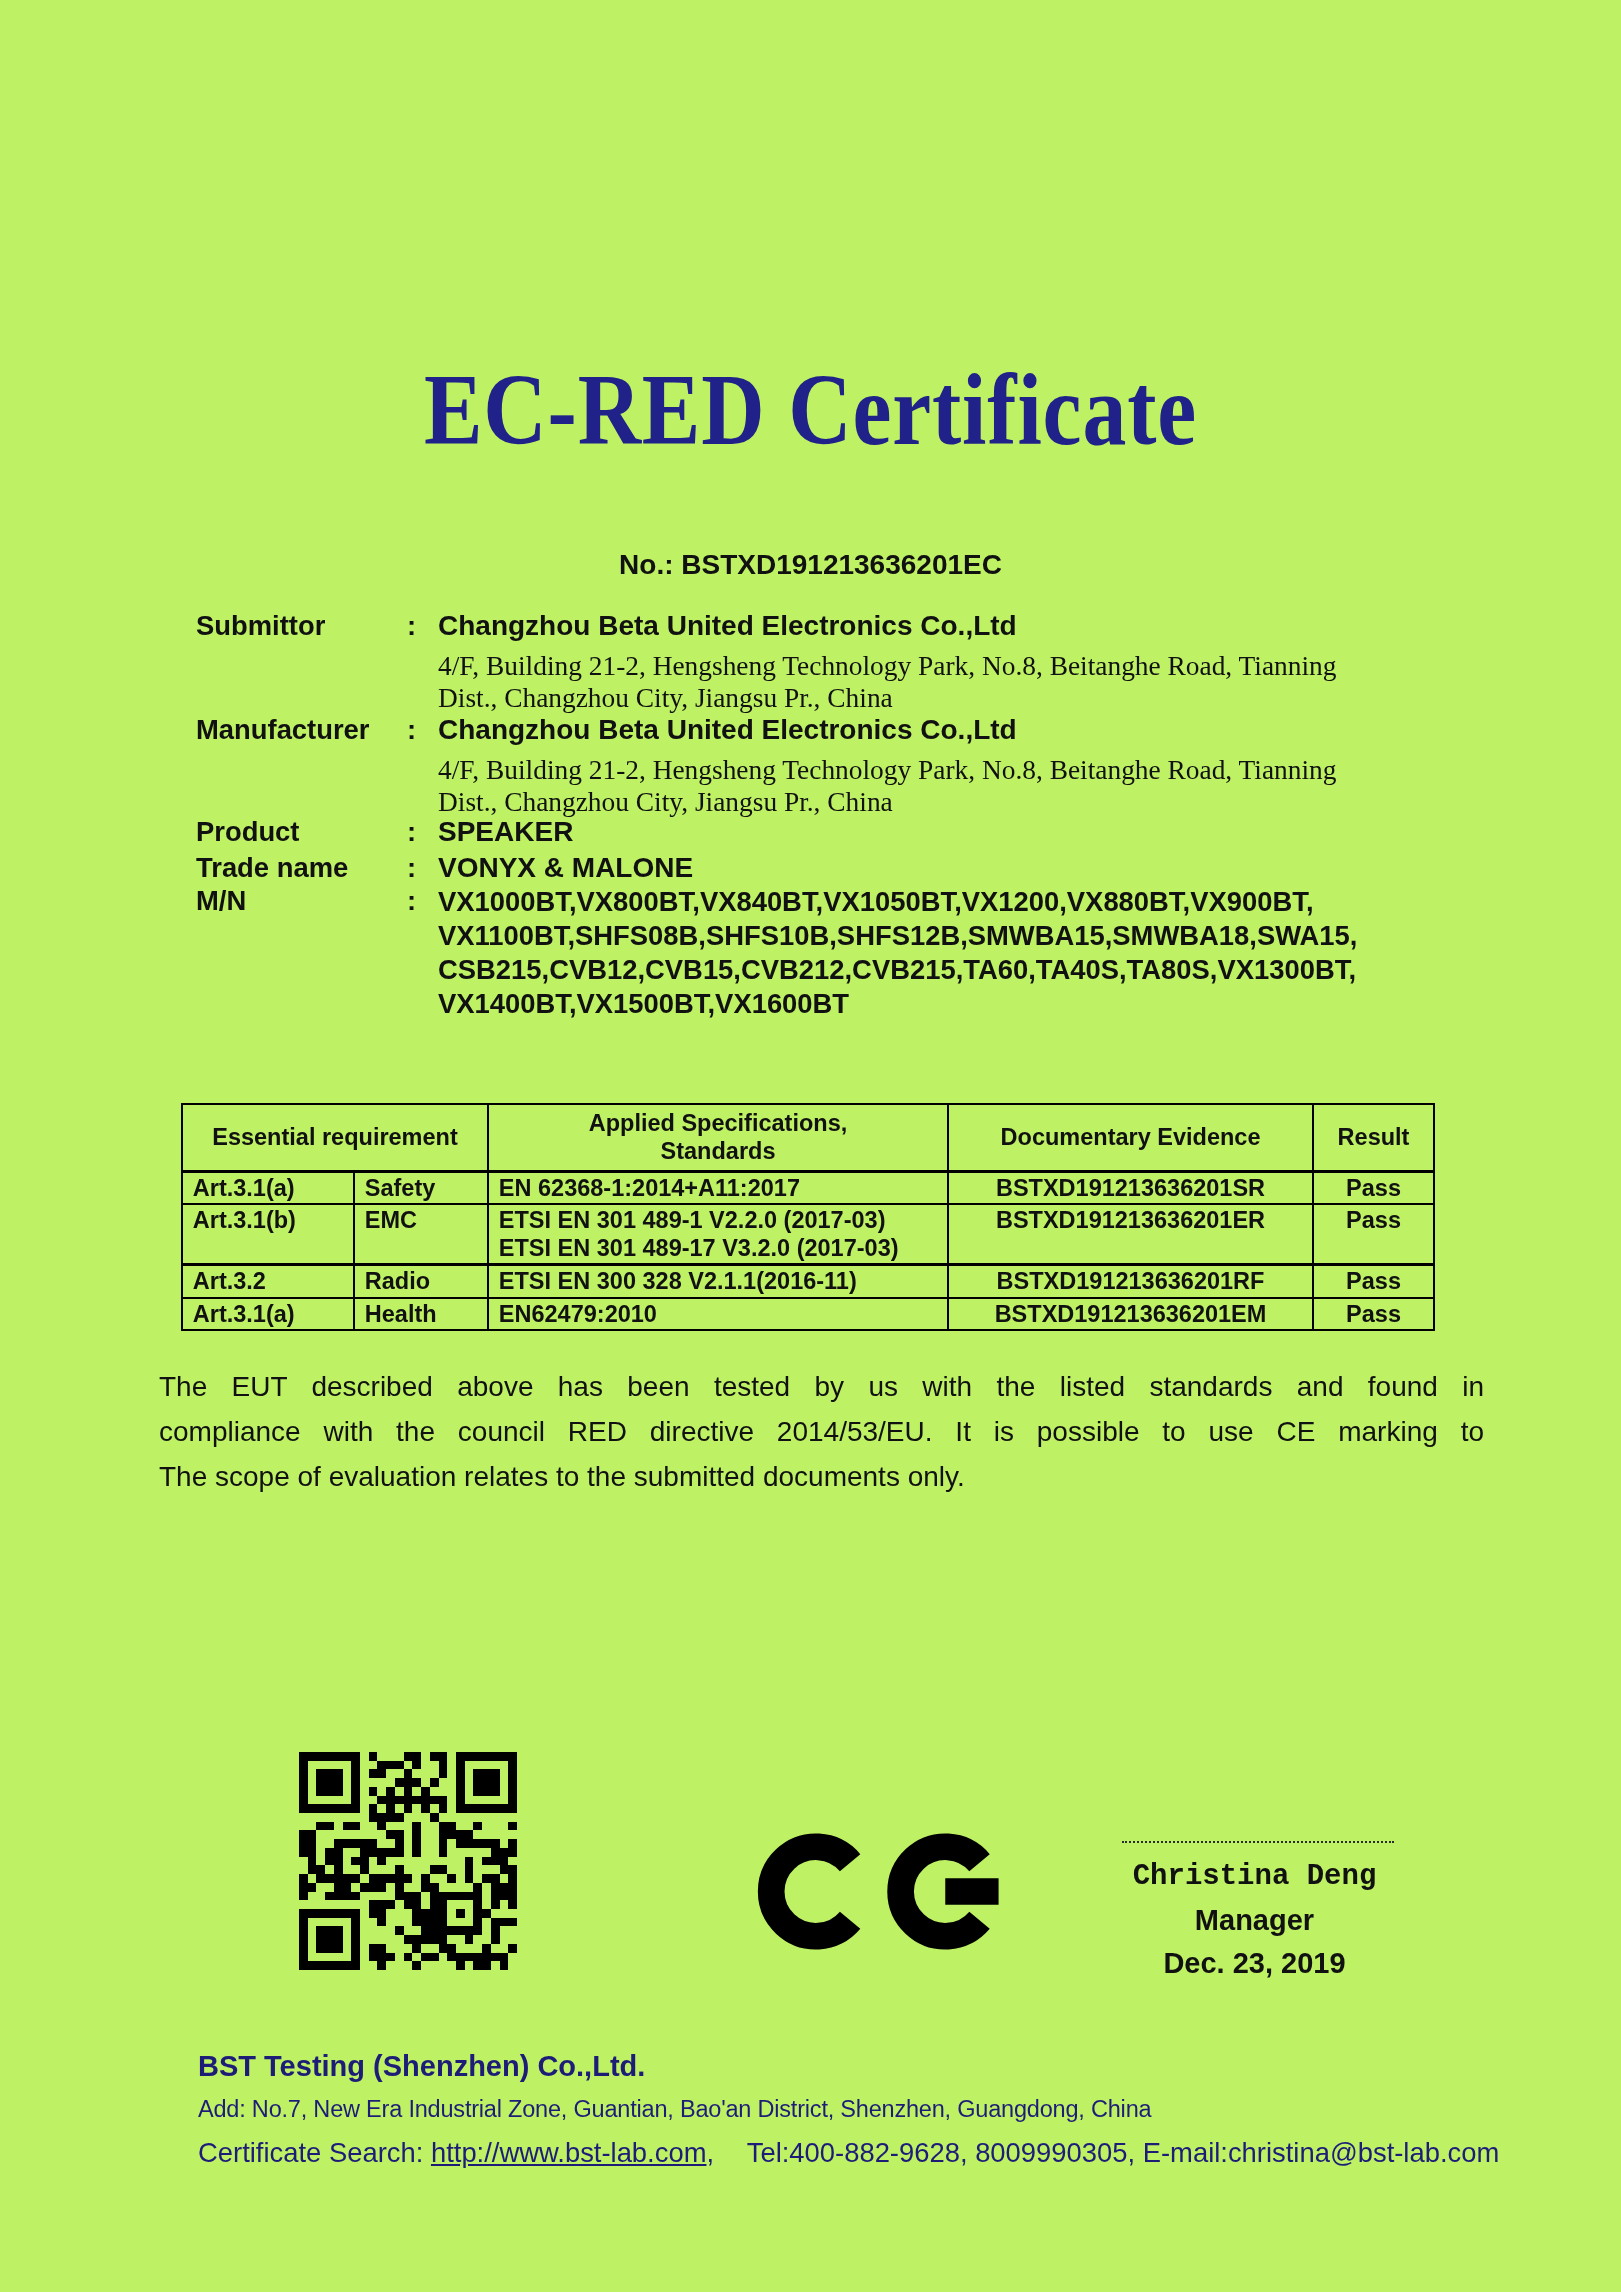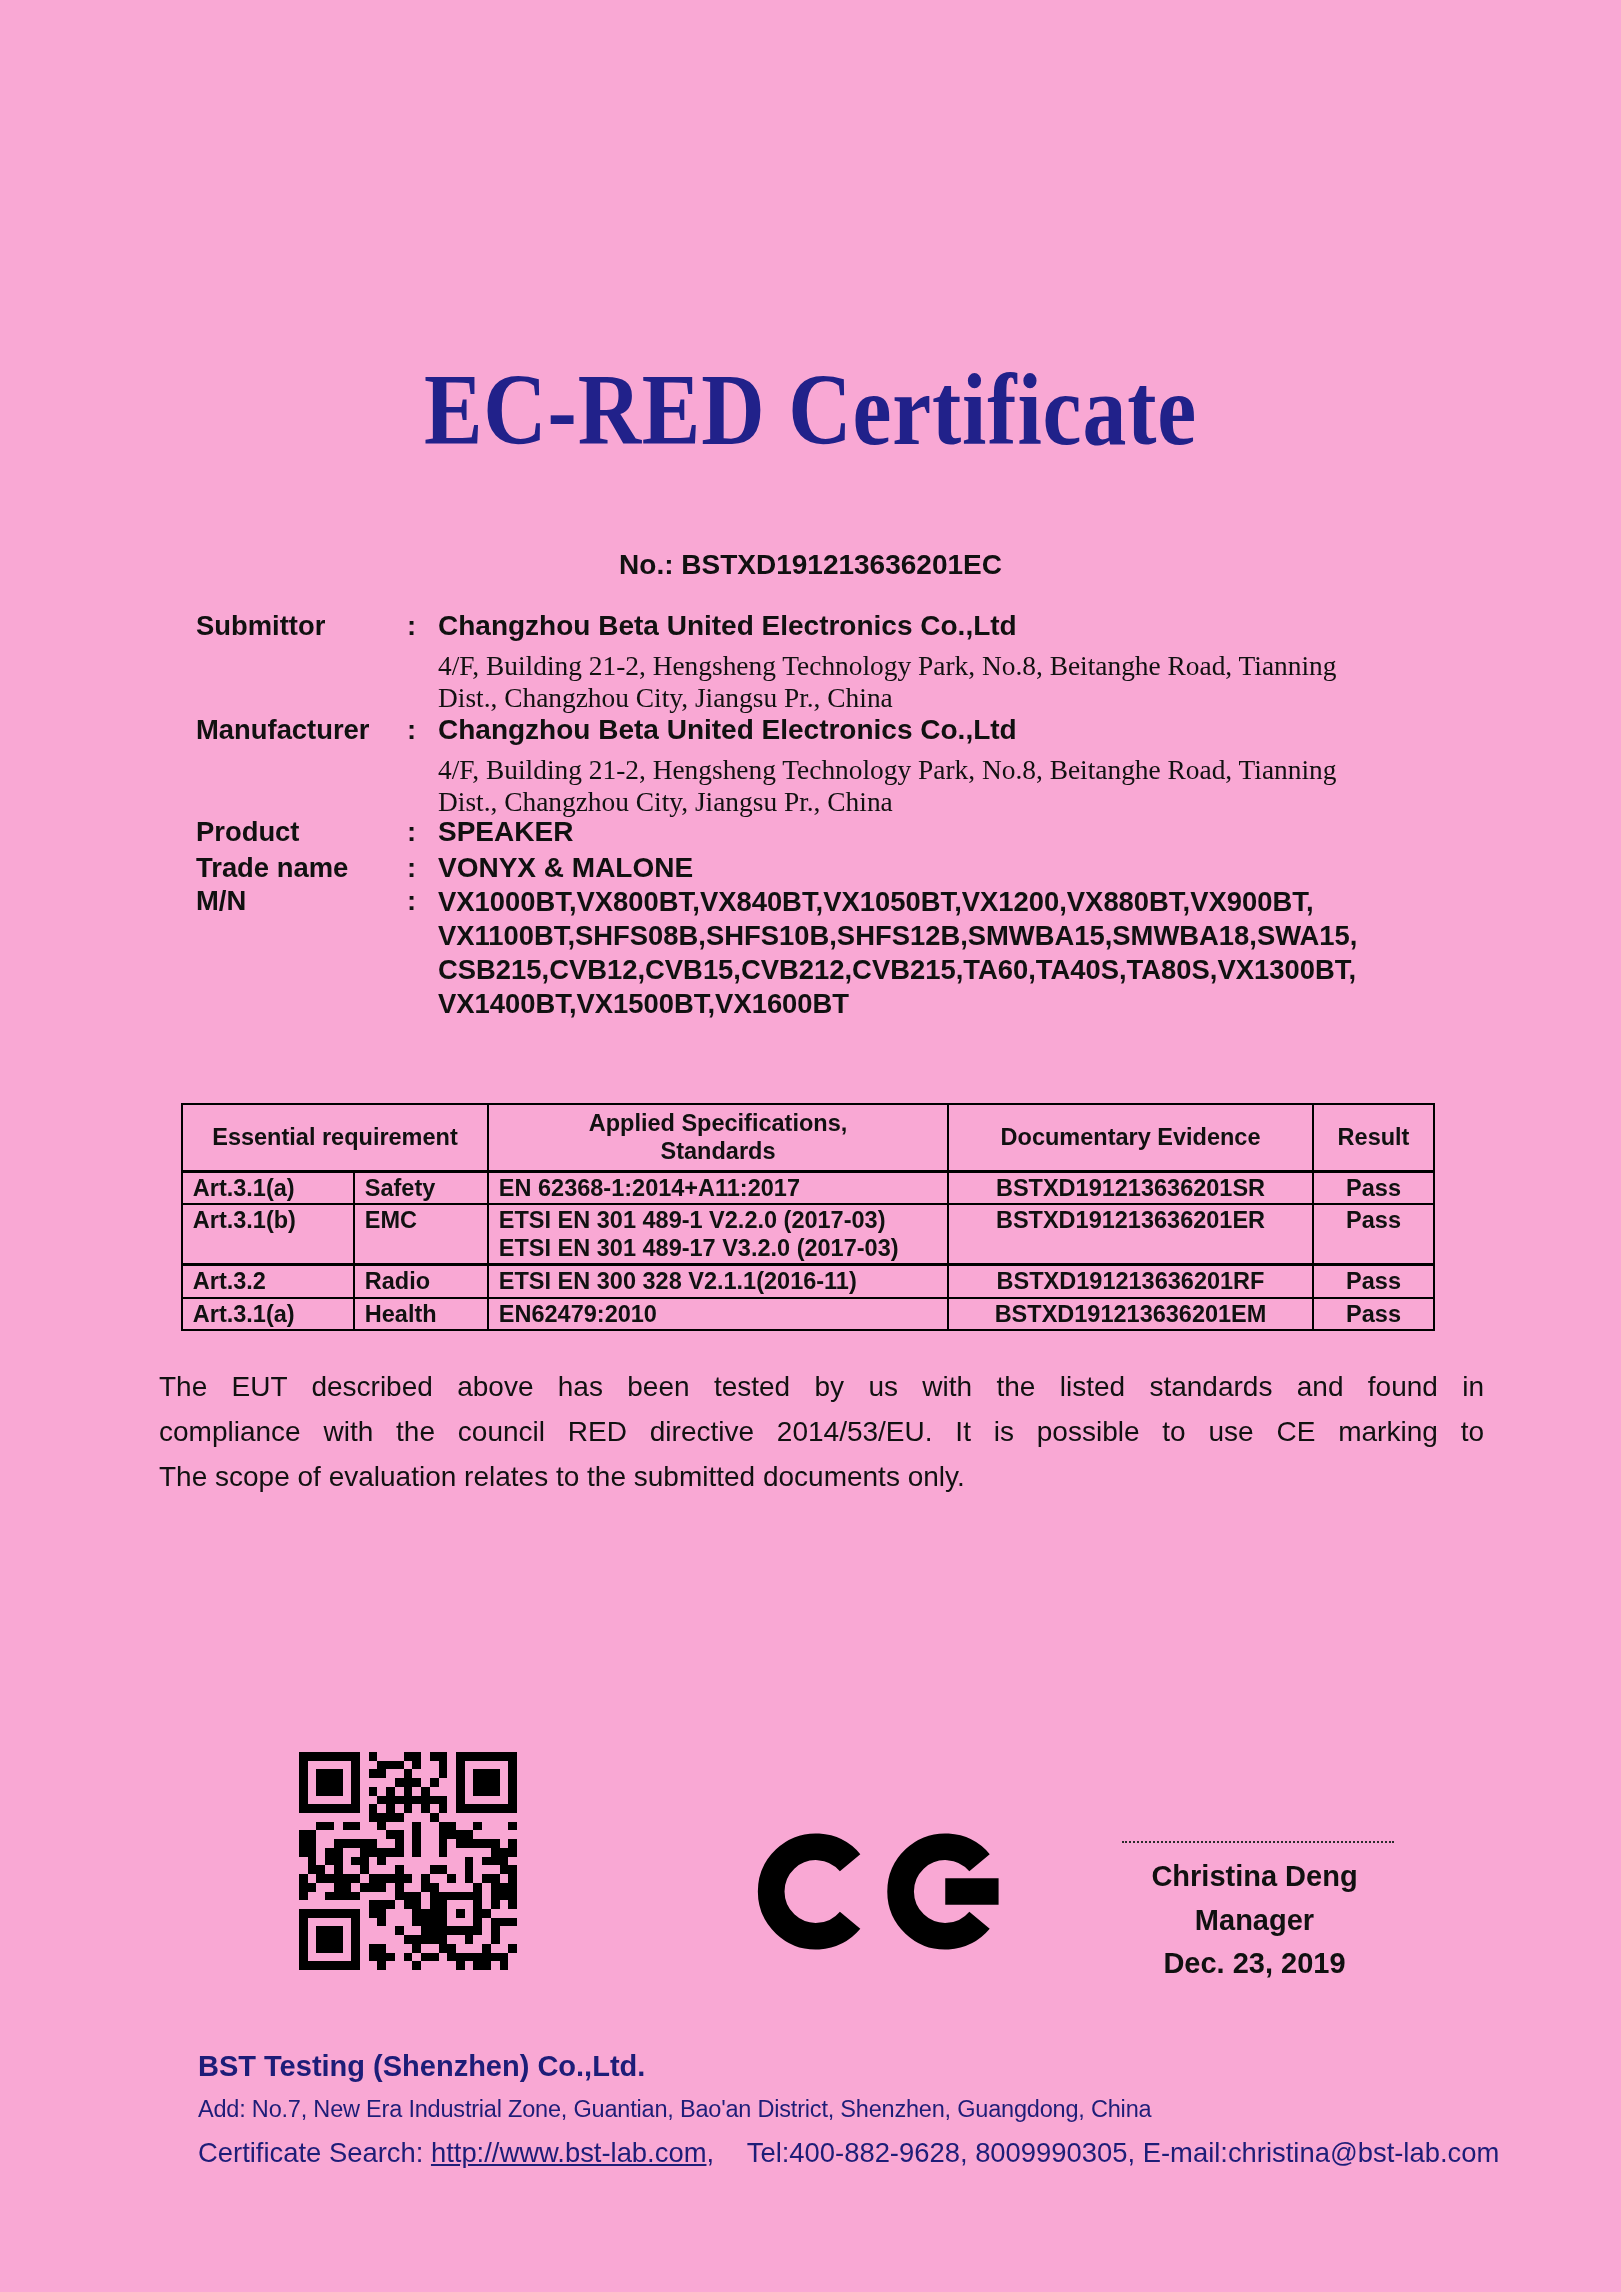--- a/index.html
+++ b/index.html
@@ -1,16 +1,16 @@
 <!DOCTYPE html>
 <html style="--title-navy: #21218a; --footer-navy: #1d1d78; --text-black: #111111;"><head>
 <meta charset="utf-8">
 <style>
   html,body{margin:0;padding:0;background:#ffffff;}
-  .page{position:relative;width:1621px;height:2293px;background:#f9a8d4;overflow:hidden;
+  .page{position:relative;width:1621px;height:2293px;background:#bef264;overflow:hidden;
         font-family:"Liberation Sans",sans-serif;color:#111;}
 
   .title{position:absolute;left:0;right:0;top:351px;text-align:center;
          font-family:"Liberation Serif",serif;font-weight:bold;font-size:102px;
          color:var(--title-navy,#21218a);transform:scaleX(0.86);letter-spacing:1px;}
 
   .cert-no{position:absolute;left:0;right:0;top:549px;text-align:center;
            font-weight:bold;font-size:28px;}
 
   .frow{position:absolute;left:196px;display:flex;font-size:27.4px;font-weight:bold;}
@@ -38,21 +38,21 @@
 
   .qr{position:absolute;left:299px;top:1752px;width:218px;height:218px;}
   .qr svg{width:100%;height:100%;fill:#000;}
 
   .ce{position:absolute;left:757px;top:1819px;width:251px;height:145px;}
 
   .dotline{position:absolute;left:1122px;top:1841px;width:272px;height:0;
            border-top:2.9px dotted #2b2b2b;}
   .sig{position:absolute;left:1088px;width:333px;text-align:center;
        font-size:29px;font-weight:bold;}
-  .sig-name{top:1860px;} .sig-title{top:1904px;} .sig-date{top:1947px;}
+  .sig-name{top:1860px;font-family:Liberation Mono, monospace;} .sig-title{top:1904px;} .sig-date{top:1947px;}
 
   .foot-company{position:absolute;left:198px;top:2050px;font-size:29px;font-weight:bold;
                 color:var(--footer-navy,#1d1d78);}
   .foot-addr{position:absolute;left:198px;top:2096px;font-size:23.5px;letter-spacing:-0.2px;
              color:var(--footer-navy,#1d1d78);}
   .foot-search{position:absolute;left:198px;top:2137px;font-size:27.4px;
                color:var(--footer-navy,#1d1d78);}
   .foot-search a{color:var(--footer-navy,#1d1d78);text-decoration:underline;}
   .gap{display:inline-block;width:25.5px;}
 </style>

